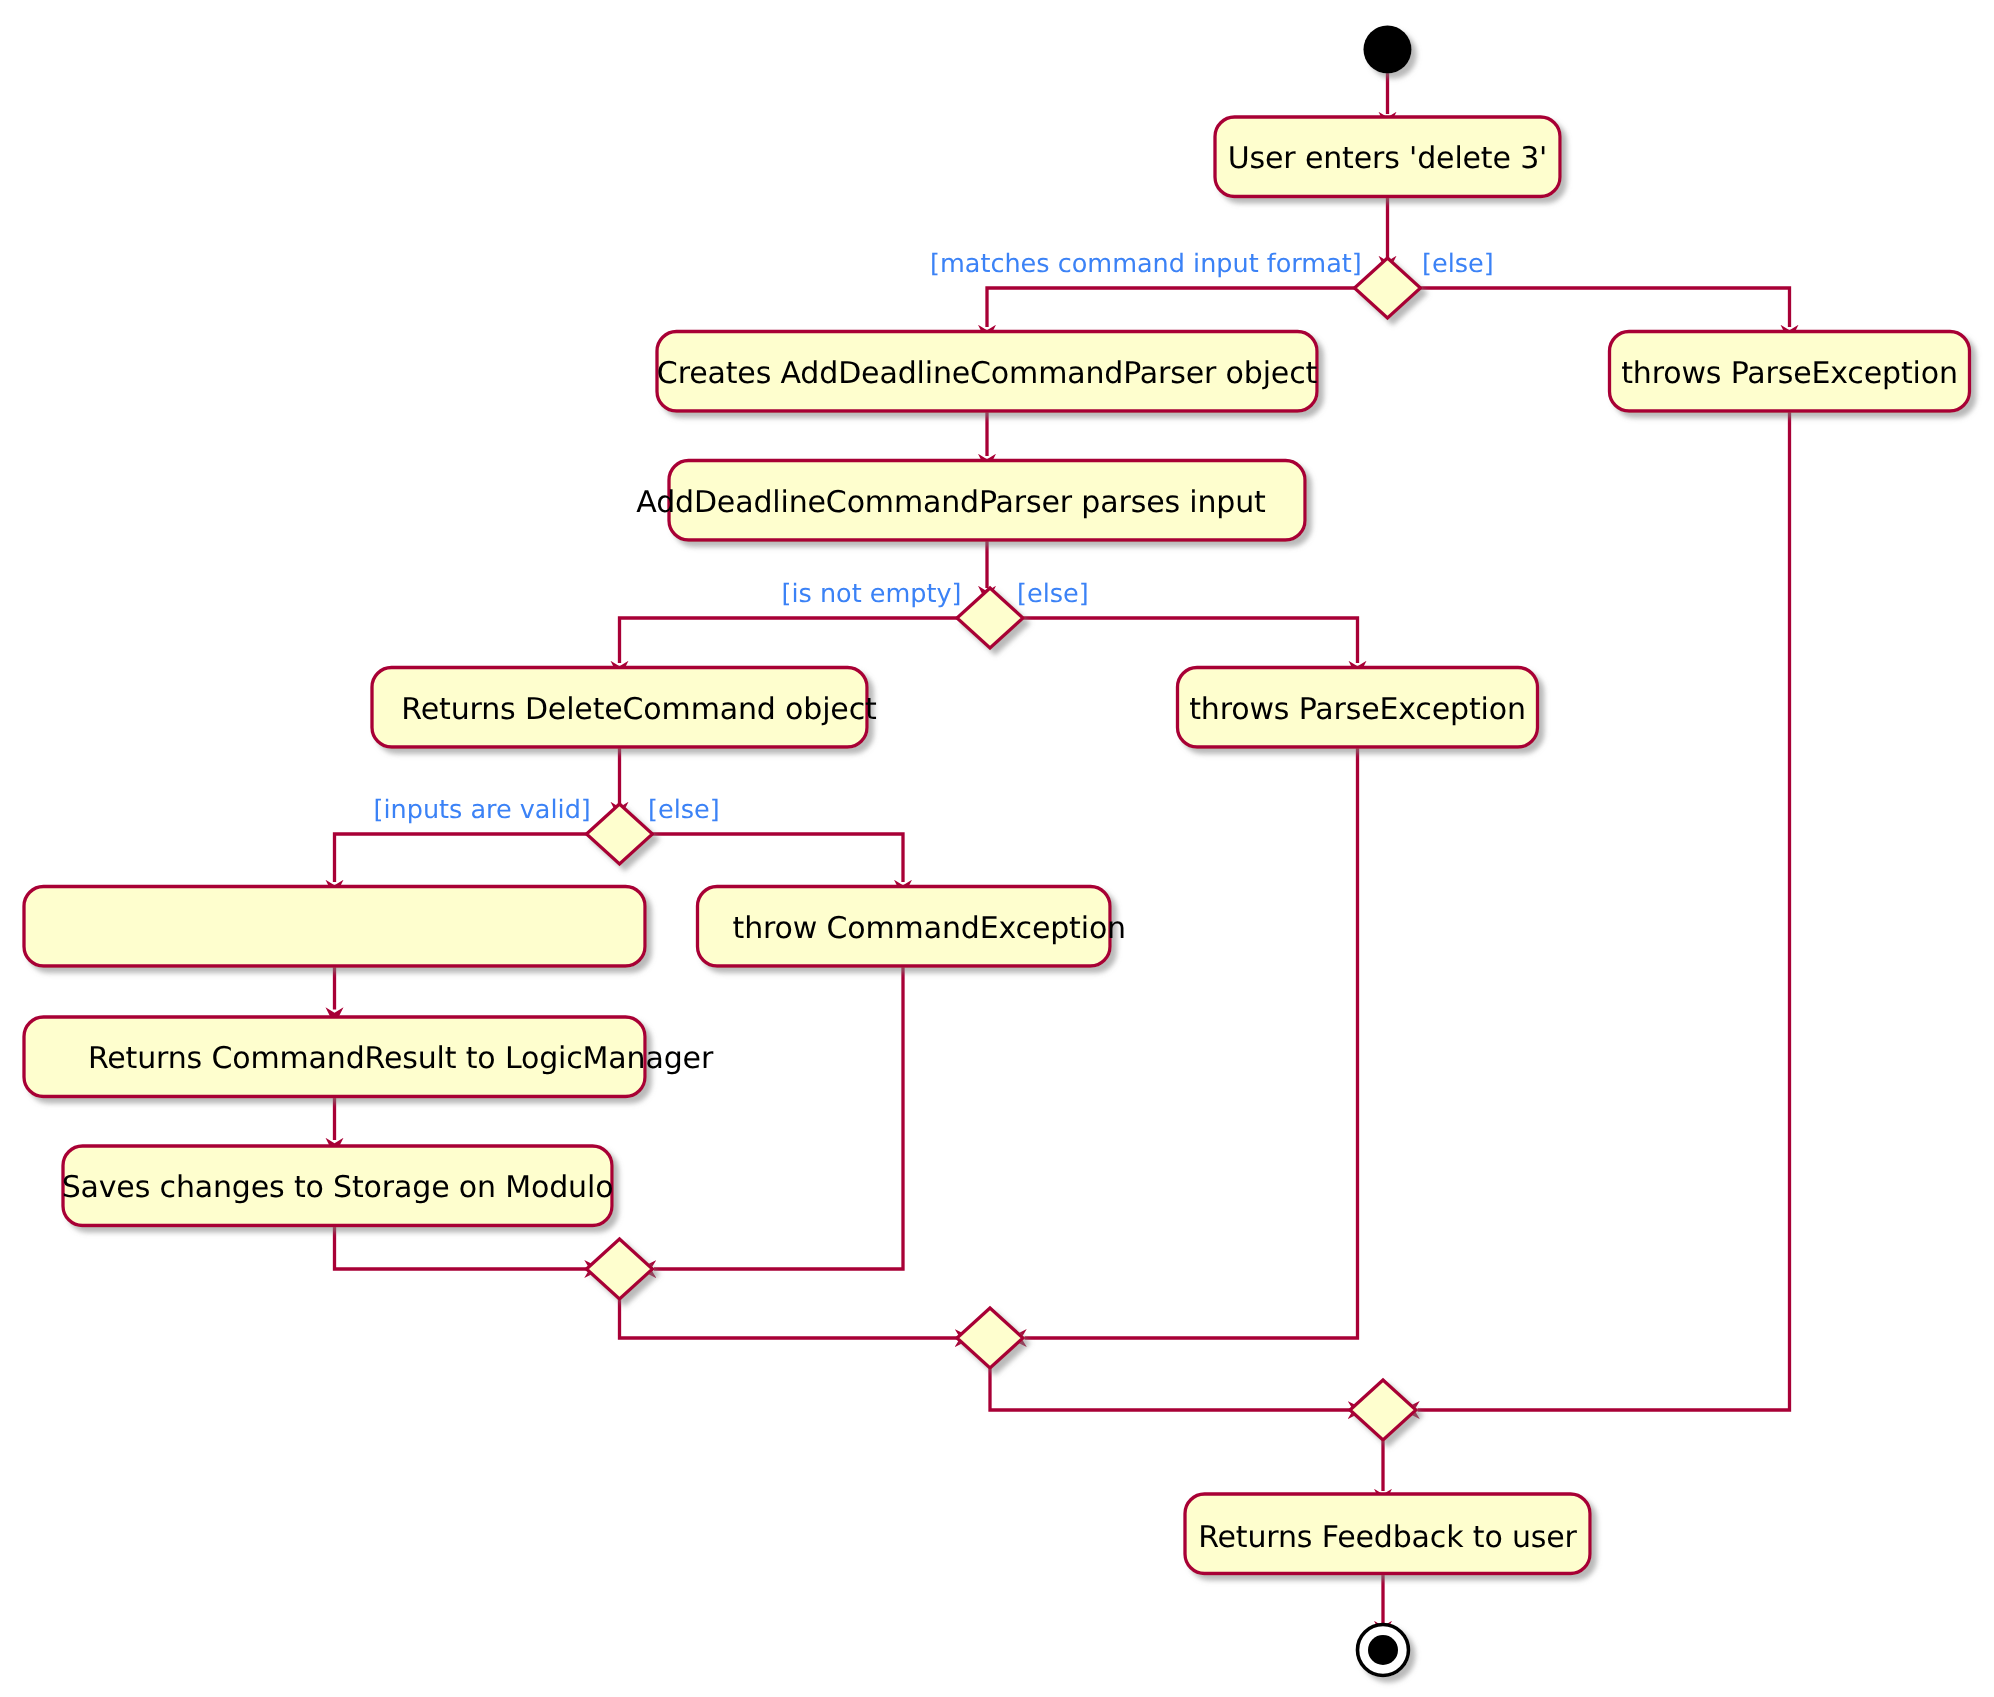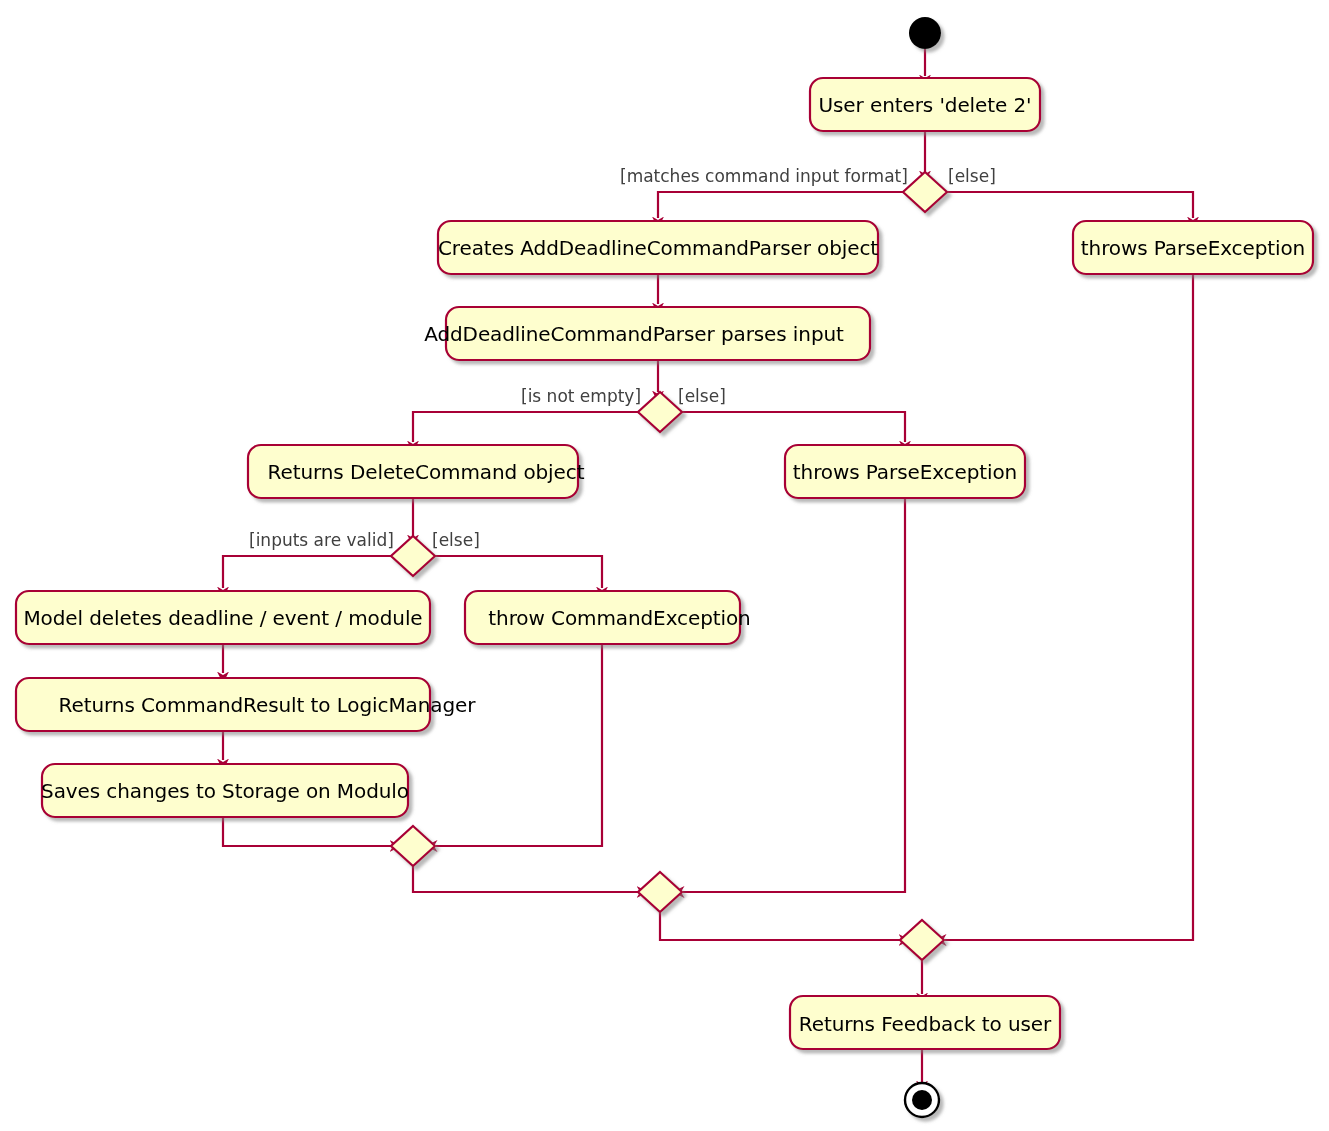--- a/index.html
+++ b/index.html
@@ -29,21 +29,21 @@
     justify-content: center;
     font-size: 20px;
     color: #000000;
     white-space: nowrap;
     pointer-events: none;
     letter-spacing: -0.1px;
   }
   .edge-label {
     position: absolute;
     font-size: 17px;
-    color: #404040;
+    color: #3b82f6;
     white-space: nowrap;
     pointer-events: none;
   }
 </style>
 </head>
 <body>
 
 <div id="diagram-root">
 
   <svg class="layer" viewBox="0 0 1329 1131">
@@ -125,33 +125,32 @@
       <polygon points="660,872 682,892 660,912 638,892" fill="#FEFECE" stroke="#A80036" stroke-width="2.2" filter="url(#sh)"></polygon>
       <polygon points="922,920 944,940 922,960 900,940" fill="#FEFECE" stroke="#A80036" stroke-width="2.2" filter="url(#sh)"></polygon>
     </g>
 
     <g filter="url(#sh)">
       <circle cx="922" cy="1100" r="17" fill="#FFFFFF" stroke="#000000" stroke-width="2.4"></circle>
       <circle cx="922" cy="1100" r="10" fill="#000000"></circle>
     </g>
   </svg>
 
-  <div class="node-label" style="left:810px; top:78px; width:230px; height:53px;">User enters 'delete 2'</div>
+  <div class="node-label" style="left:810px; top:78px; width:230px; height:53px;">User enters 'delete 3'</div>
 
   <div class="node-label" style="left:438px; top:221px; width:440px; height:53px;">Creates AddDeadlineCommandParser object</div>
 
   <div class="node-label" style="left:446px; top:307px; width:376px; height:53px;">AddDeadlineCommandParser parses input</div>
 
   <div class="node-label" style="left:1073px; top:221px; width:240px; height:53px;">throws ParseException</div>
 
   <div class="node-label" style="left:248px; top:445px; width:356px; height:53px;">Returns DeleteCommand object</div>
 
   <div class="node-label" style="left:785px; top:445px; width:240px; height:53px;">throws ParseException</div>
 
-  <div class="node-label" style="left:16px; top:591px; width:414px; height:53px;">Model deletes deadline / event / module</div>
 
   <div class="node-label" style="left:464px; top:591px; width:311px; height:53px;">throw CommandException</div>
 
   <div class="node-label" style="left:16px; top:678px; width:414px; height:53px;padding-left:44px;">Returns CommandResult to LogicManager</div>
 
   <div class="node-label" style="left:42px; top:764px; width:366px; height:53px;">Saves changes to Storage on Modulo</div>
 
   <div class="node-label" style="left:790px; top:996px; width:270px; height:56px;">Returns Feedback to user</div>
 
   <div class="edge-label" style="left:620px; top:166px;">[matches command input format]</div>

